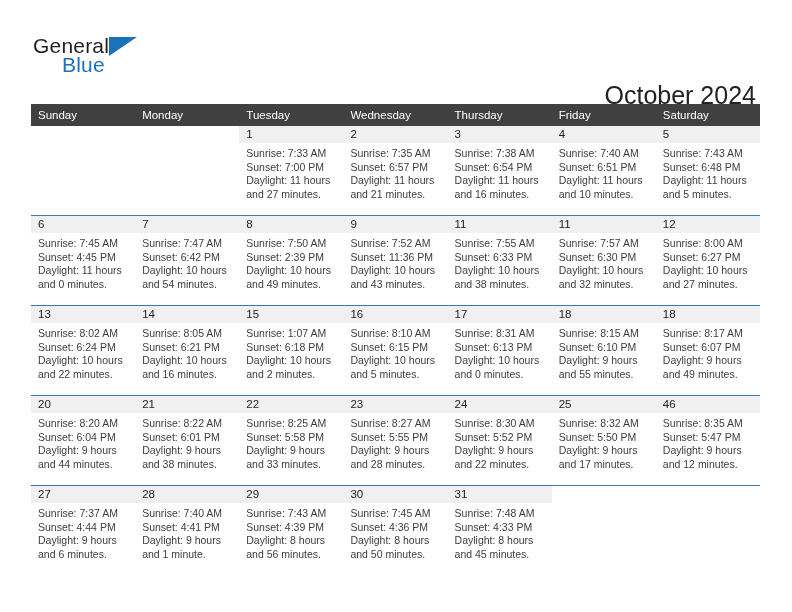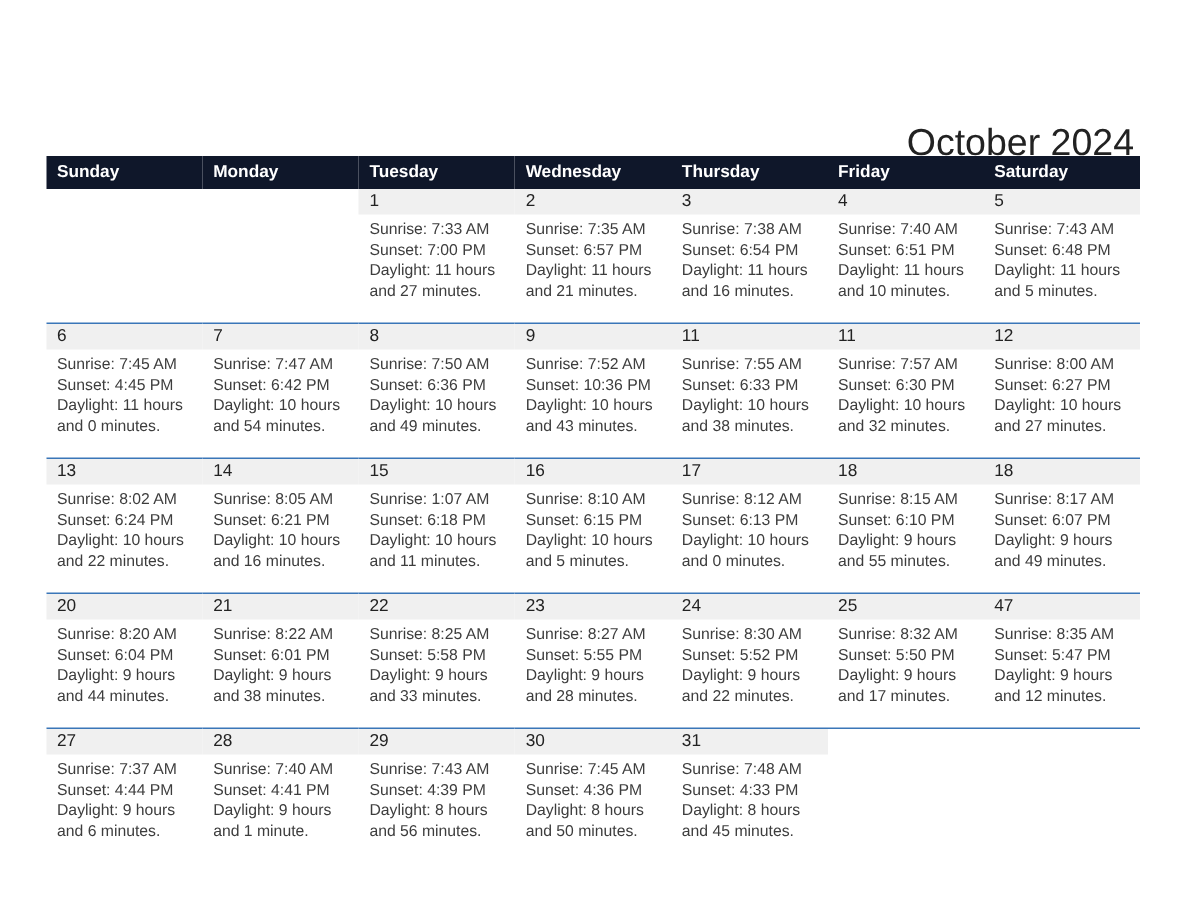--- a/index.html
+++ b/index.html
@@ -89,24 +89,24 @@
   
   .calendar {
     position: absolute;
     left: 31px;
     top: 104px;
     width: 729px;
     border-collapse: collapse;
     table-layout: fixed;
   }
   .calendar th {
-    background: #0f172a;
+    background: #404040;
     color: #ffffff;
     font-size: 11.5px;
-    font-weight: bold;
+    font-weight: normal;
     text-align: left;
     padding: 5px 0 5px 7px;
     height: 11px;
     border: none;
   }
   .calendar td {
     vertical-align: top;
     padding: 0;
     border: none;
     width: 104.14px;
@@ -150,20 +150,25 @@
     white-space: nowrap;
   }
 </style>
 </head>
 <body>
 
 <div class="page">
 
   <div class="header">
 
+    <div class="logo">
+      <span class="logo-general">General</span>
+      <span class="logo-tri"></span>
+      <span class="logo-blue">Blue</span>
+    </div>
 
     <div class="title-block">
       <div class="cal-title">October 2024</div>
       <div class="cal-subtitle">Pernioe, Southwest Finland, Finland</div>
     </div>
 
   </div>
 
   <table class="calendar">
     <thead>
@@ -285,34 +290,34 @@
                 </div>
               </div>
             </div>
           </td>
           <td>
             <div class="cell">
               <div class="cell-inner">
                 <div class="daynum-band">8</div>
                 <div class="details">
                   <div>Sunrise: 7:50 AM</div>
-                  <div>Sunset: 6:36 PM</div>
+                  <div>Sunset: 2:39 PM</div>
                   <div>Daylight: 10 hours</div>
                   <div>and 49 minutes.</div>
                 </div>
               </div>
             </div>
           </td>
           <td>
             <div class="cell">
               <div class="cell-inner">
                 <div class="daynum-band">9</div>
                 <div class="details">
                   <div>Sunrise: 7:52 AM</div>
-                  <div>Sunset: 10:36 PM</div>
+                  <div>Sunset: 11:36 PM</div>
                   <div>Daylight: 10 hours</div>
                   <div>and 43 minutes.</div>
                 </div>
               </div>
             </div>
           </td>
           <td>
             <div class="cell">
               <div class="cell-inner">
                 <div class="daynum-band">11</div>
@@ -380,21 +385,21 @@
             </div>
           </td>
           <td>
             <div class="cell">
               <div class="cell-inner">
                 <div class="daynum-band">15</div>
                 <div class="details">
                   <div>Sunrise: 1:07 AM</div>
                   <div>Sunset: 6:18 PM</div>
                   <div>Daylight: 10 hours</div>
-                  <div>and 11 minutes.</div>
+                  <div>and 2 minutes.</div>
                 </div>
               </div>
             </div>
           </td>
           <td>
             <div class="cell">
               <div class="cell-inner">
                 <div class="daynum-band">16</div>
                 <div class="details">
                   <div>Sunrise: 8:10 AM</div>
@@ -403,21 +408,21 @@
                   <div>and 5 minutes.</div>
                 </div>
               </div>
             </div>
           </td>
           <td>
             <div class="cell">
               <div class="cell-inner">
                 <div class="daynum-band">17</div>
                 <div class="details">
-                  <div>Sunrise: 8:12 AM</div>
+                  <div>Sunrise: 8:31 AM</div>
                   <div>Sunset: 6:13 PM</div>
                   <div>Daylight: 10 hours</div>
                   <div>and 0 minutes.</div>
                 </div>
               </div>
             </div>
           </td>
           <td>
             <div class="cell">
               <div class="cell-inner">
@@ -520,21 +525,21 @@
                   <div>Sunset: 5:50 PM</div>
                   <div>Daylight: 9 hours</div>
                   <div>and 17 minutes.</div>
                 </div>
               </div>
             </div>
           </td>
           <td>
             <div class="cell">
               <div class="cell-inner">
-                <div class="daynum-band">47</div>
+                <div class="daynum-band">46</div>
                 <div class="details">
                   <div>Sunrise: 8:35 AM</div>
                   <div>Sunset: 5:47 PM</div>
                   <div>Daylight: 9 hours</div>
                   <div>and 12 minutes.</div>
                 </div>
               </div>
             </div>
           </td>
         </tr>

